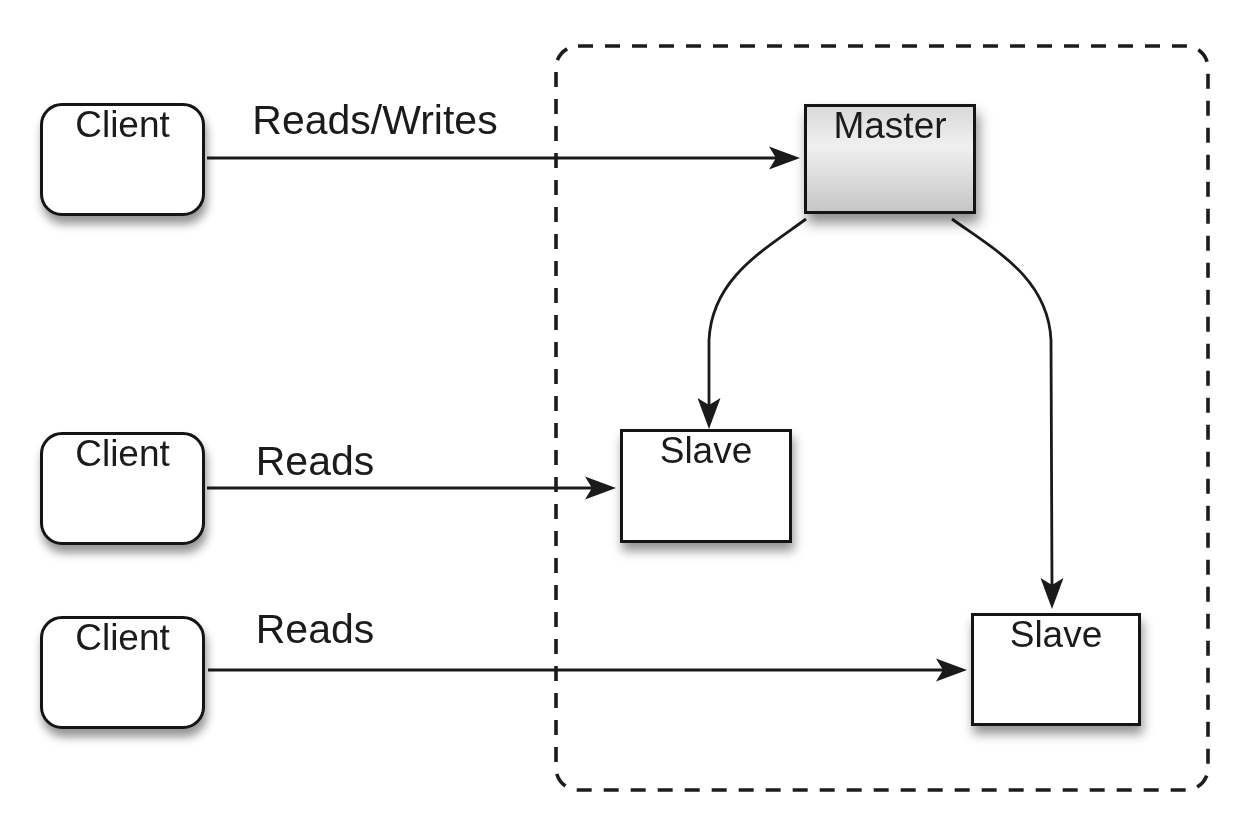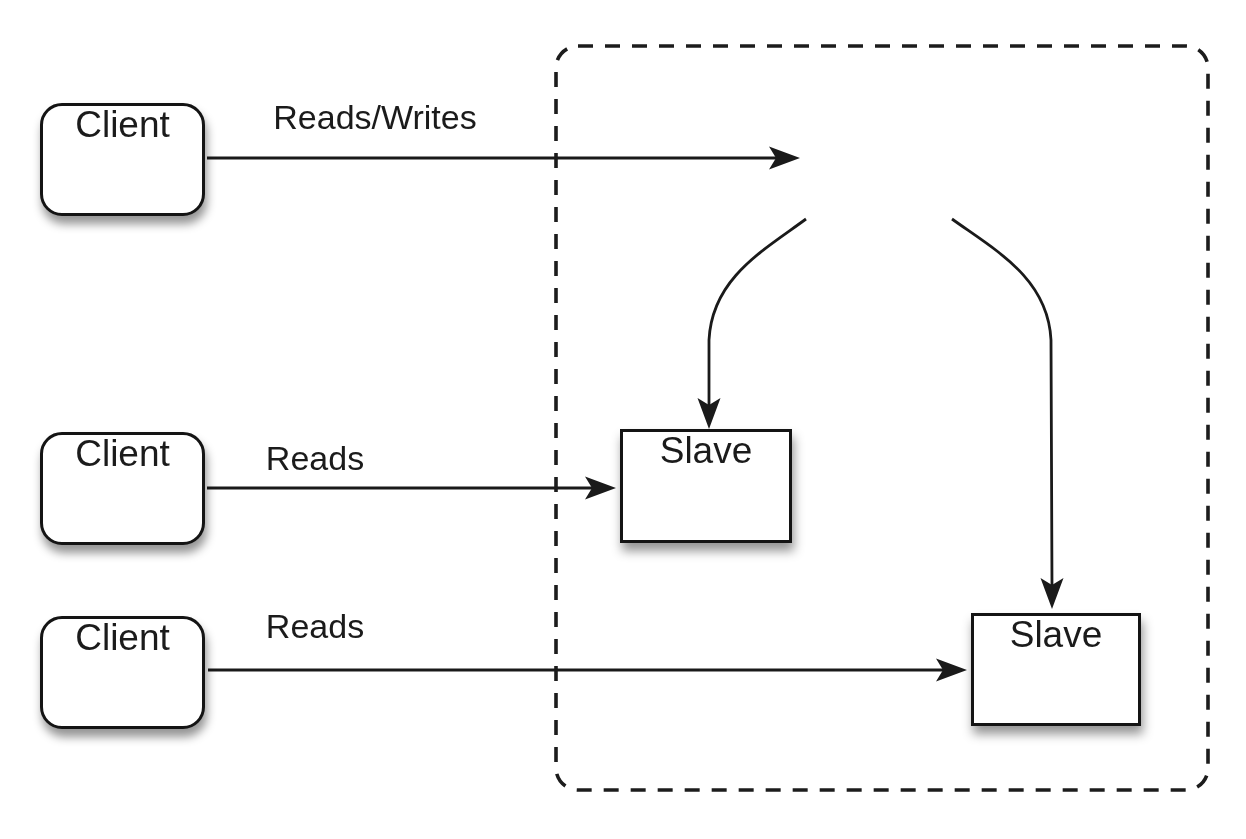--- a/index.html
+++ b/index.html
@@ -50,21 +50,21 @@
   }
   .node.slave1 { left: 620px; top: 429px; width: 172px; height: 114px; }
   .node.slave2 { left: 971px; top: 613px; width: 170px; height: 113px; }
   .client1 { top: 103px; }
   .client2 { top: 432px; }
   .client3 { top: 616px; }
   .edge-label {
     position: absolute;
     transform: translateX(-50%);
     color: #1b1b1b;
-    font-size: 34px;
+    font-size: 41px;
     line-height: 1;
     white-space: nowrap;
   }
   .lbl-reads-writes { left: 375px; top: 100px; }
   .lbl-reads-1      { left: 315px; top: 441px; }
   .lbl-reads-2      { left: 315px; top: 609px; }
   .lbl-replication  { left: 876px; top: 271px; }
   svg .stroke {
     stroke: #1a1a1a;
     stroke-width: 2.8;
@@ -105,20 +105,23 @@
 
   <div class="node client client1">
     <span>Client</span>
   </div>
   <div class="node client client2">
     <span>Client</span>
   </div>
   <div class="node client client3">
     <span>Client</span>
   </div>
+  <div class="node master">
+    <span>Master</span>
+  </div>
   <div class="node slave1">
     <span>Slave</span>
   </div>
   <div class="node slave2">
     <span>Slave</span>
   </div>
 
   <div class="edge-label lbl-reads-writes">Reads/Writes</div>
   <div class="edge-label lbl-reads-1">Reads</div>
   <div class="edge-label lbl-reads-2">Reads</div>

